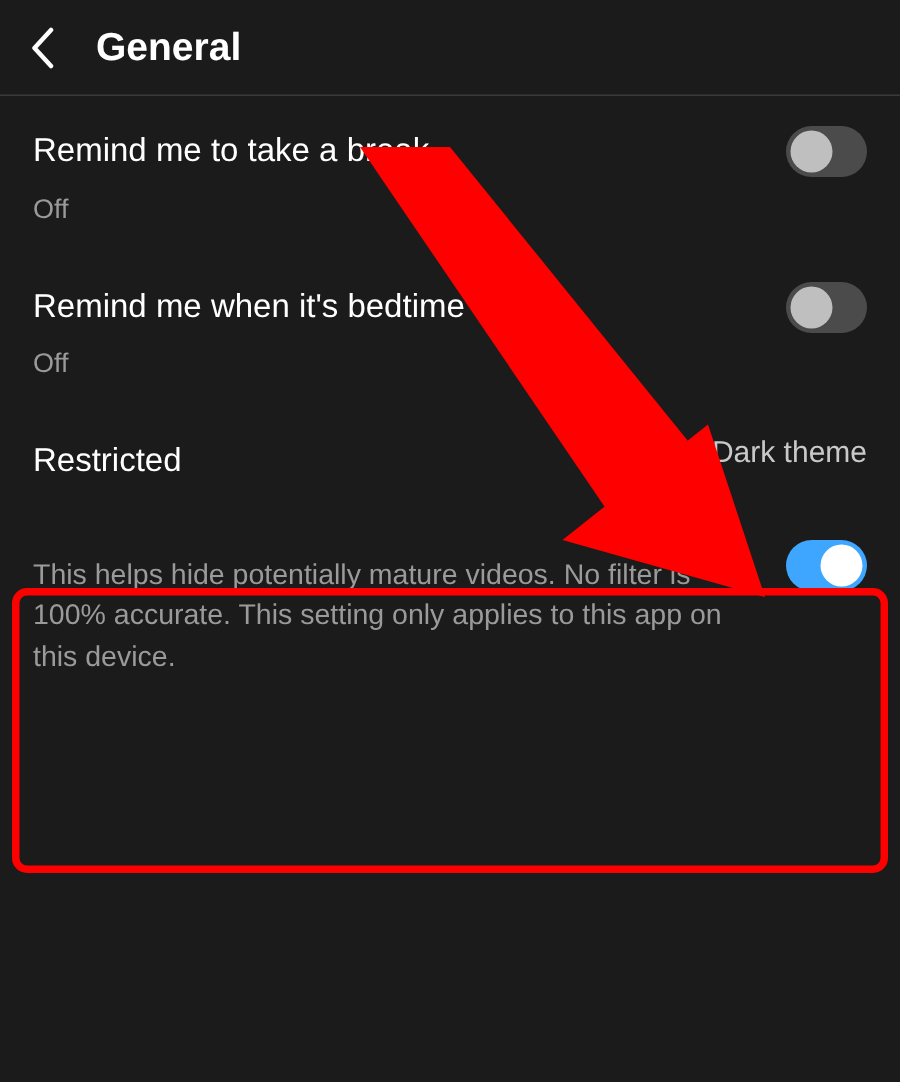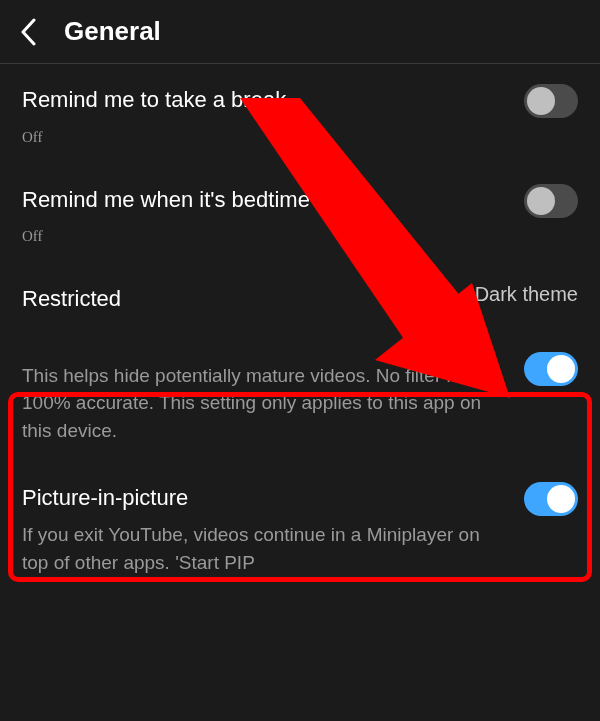--- a/index.html
+++ b/index.html
@@ -37,24 +37,23 @@
     justify-content: space-between;
   }
   .setting-main { flex: 1 1 auto; padding-right: 70px; }
   .setting-title {
     font-size: 22px;
     color: #fff;
     font-weight: 400;
     line-height: 1.3;
   }
   .setting-value {
-    font-size: 15px;
+    font-size: 18px;
     color: #9a9a9a;
     margin-top: 14px;
-    font-family: Liberation Serif, serif;
   }
   .setting-desc {
     font-size: 19px;
     color: #9a9a9a;
     margin-top: 8px;
     line-height: 1.45;
   }
   .right-value {
     position: absolute;
     right: 22px;
@@ -145,29 +144,20 @@
 
   <div class="setting row">
     <div class="setting-main">
       <div class="setting-desc">This helps hide potentially mature videos. No filter is 100% accurate. This setting only applies to this app on this device.</div>
     </div>
     <div class="toggle on">
       <div class="knob"></div>
     </div>
   </div>
 
-  <div class="setting row">
-    <div class="setting-main">
-      <div class="setting-title">Picture-in-picture</div>
-      <div class="setting-desc">If you exit YouTube, videos continue in a Miniplayer on top of other apps. 'Start PIP</div>
-    </div>
-    <div class="toggle on">
-      <div class="knob"></div>
-    </div>
-  </div>
 
 </div>
 
 <div class="highlight"></div>
 
 <svg class="arrow-annot" viewBox="0 0 340 320">
 
   <polygon points="40,0 100,0 270,210 210,250" fill="#ff0000"></polygon>
 
   <polygon points="310,300 175,262 272,185" fill="#ff0000"></polygon>

